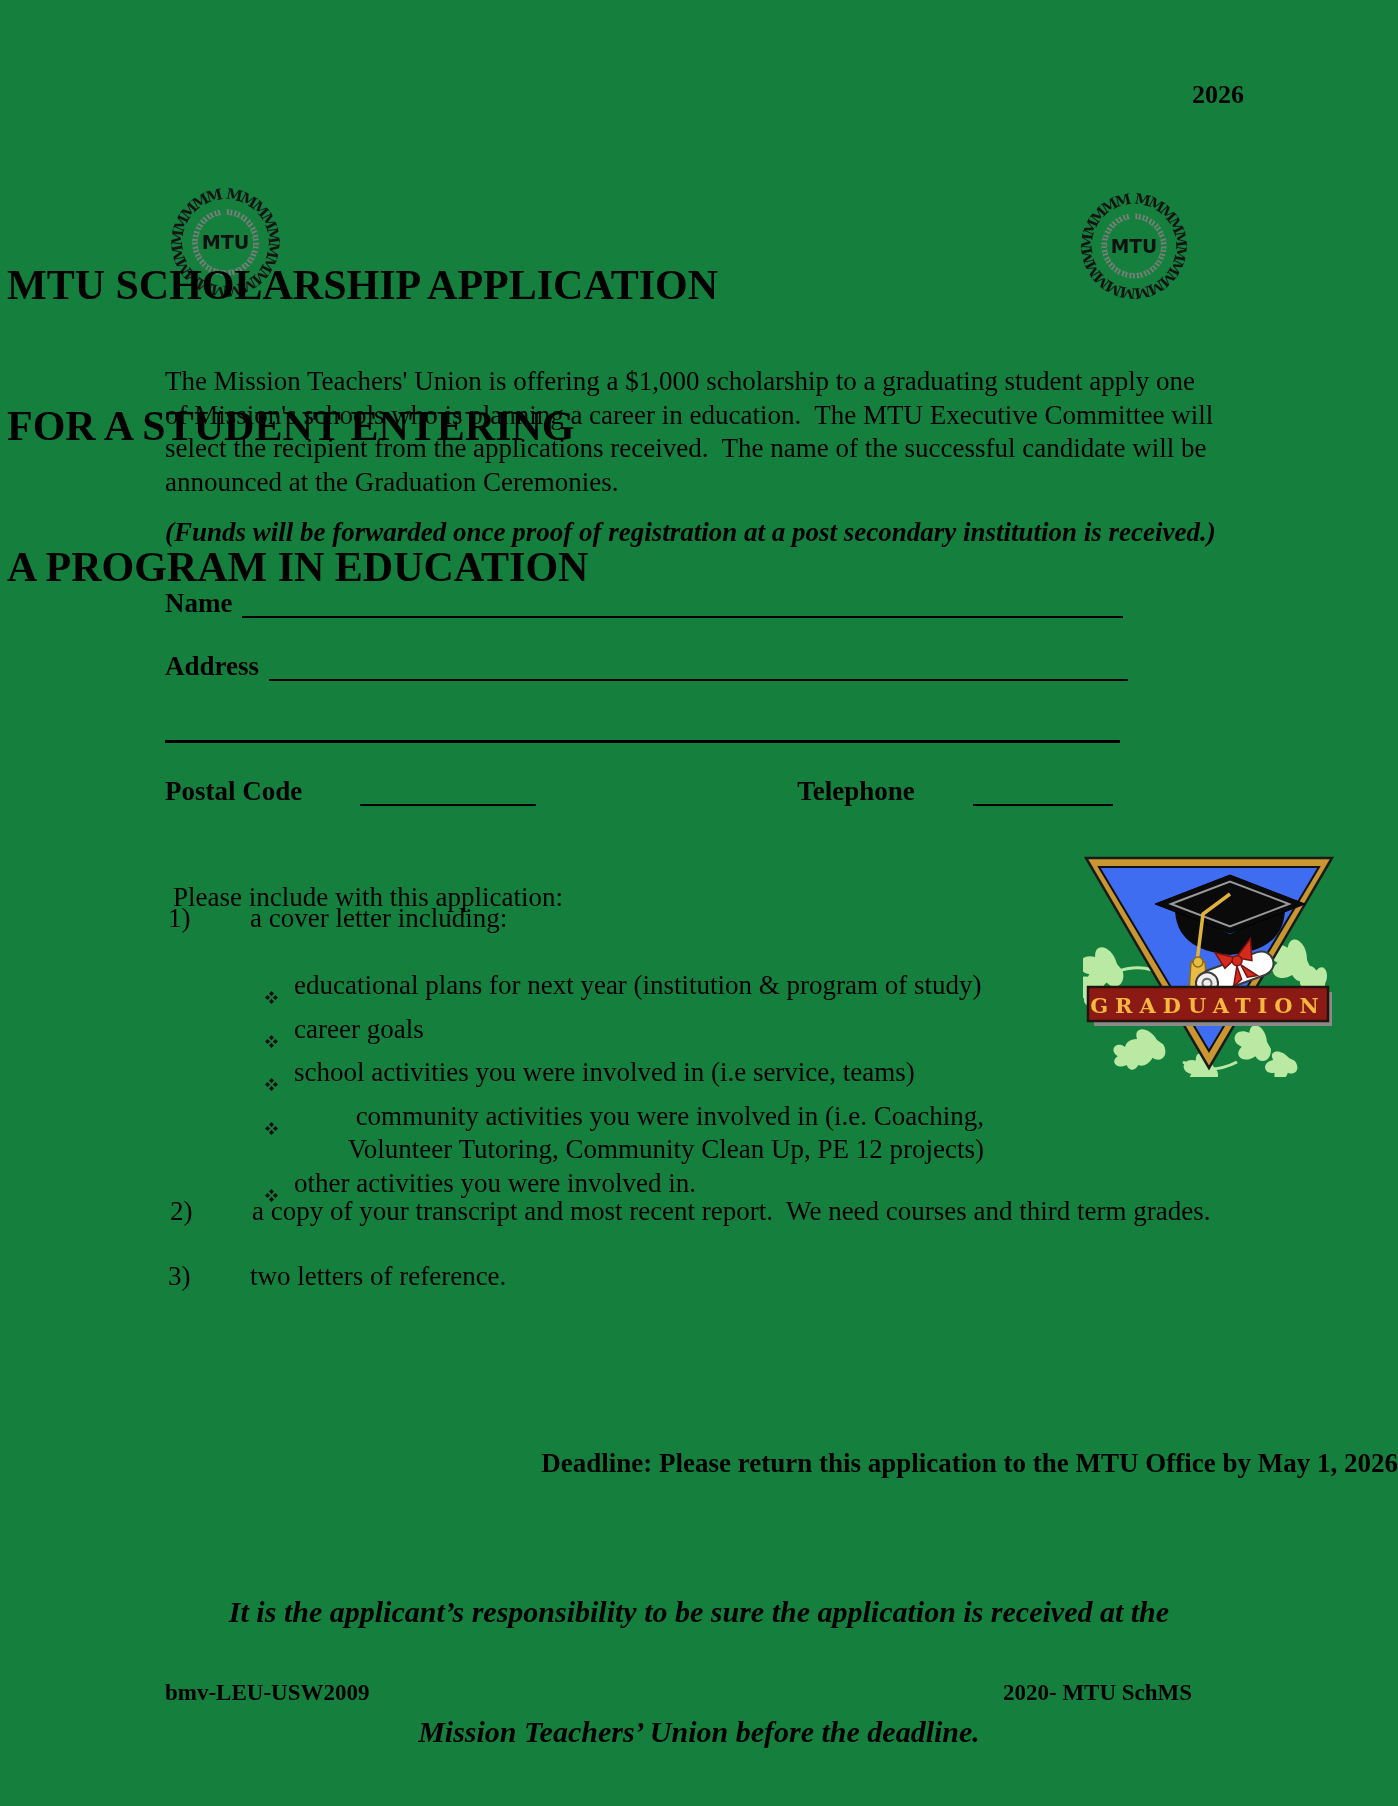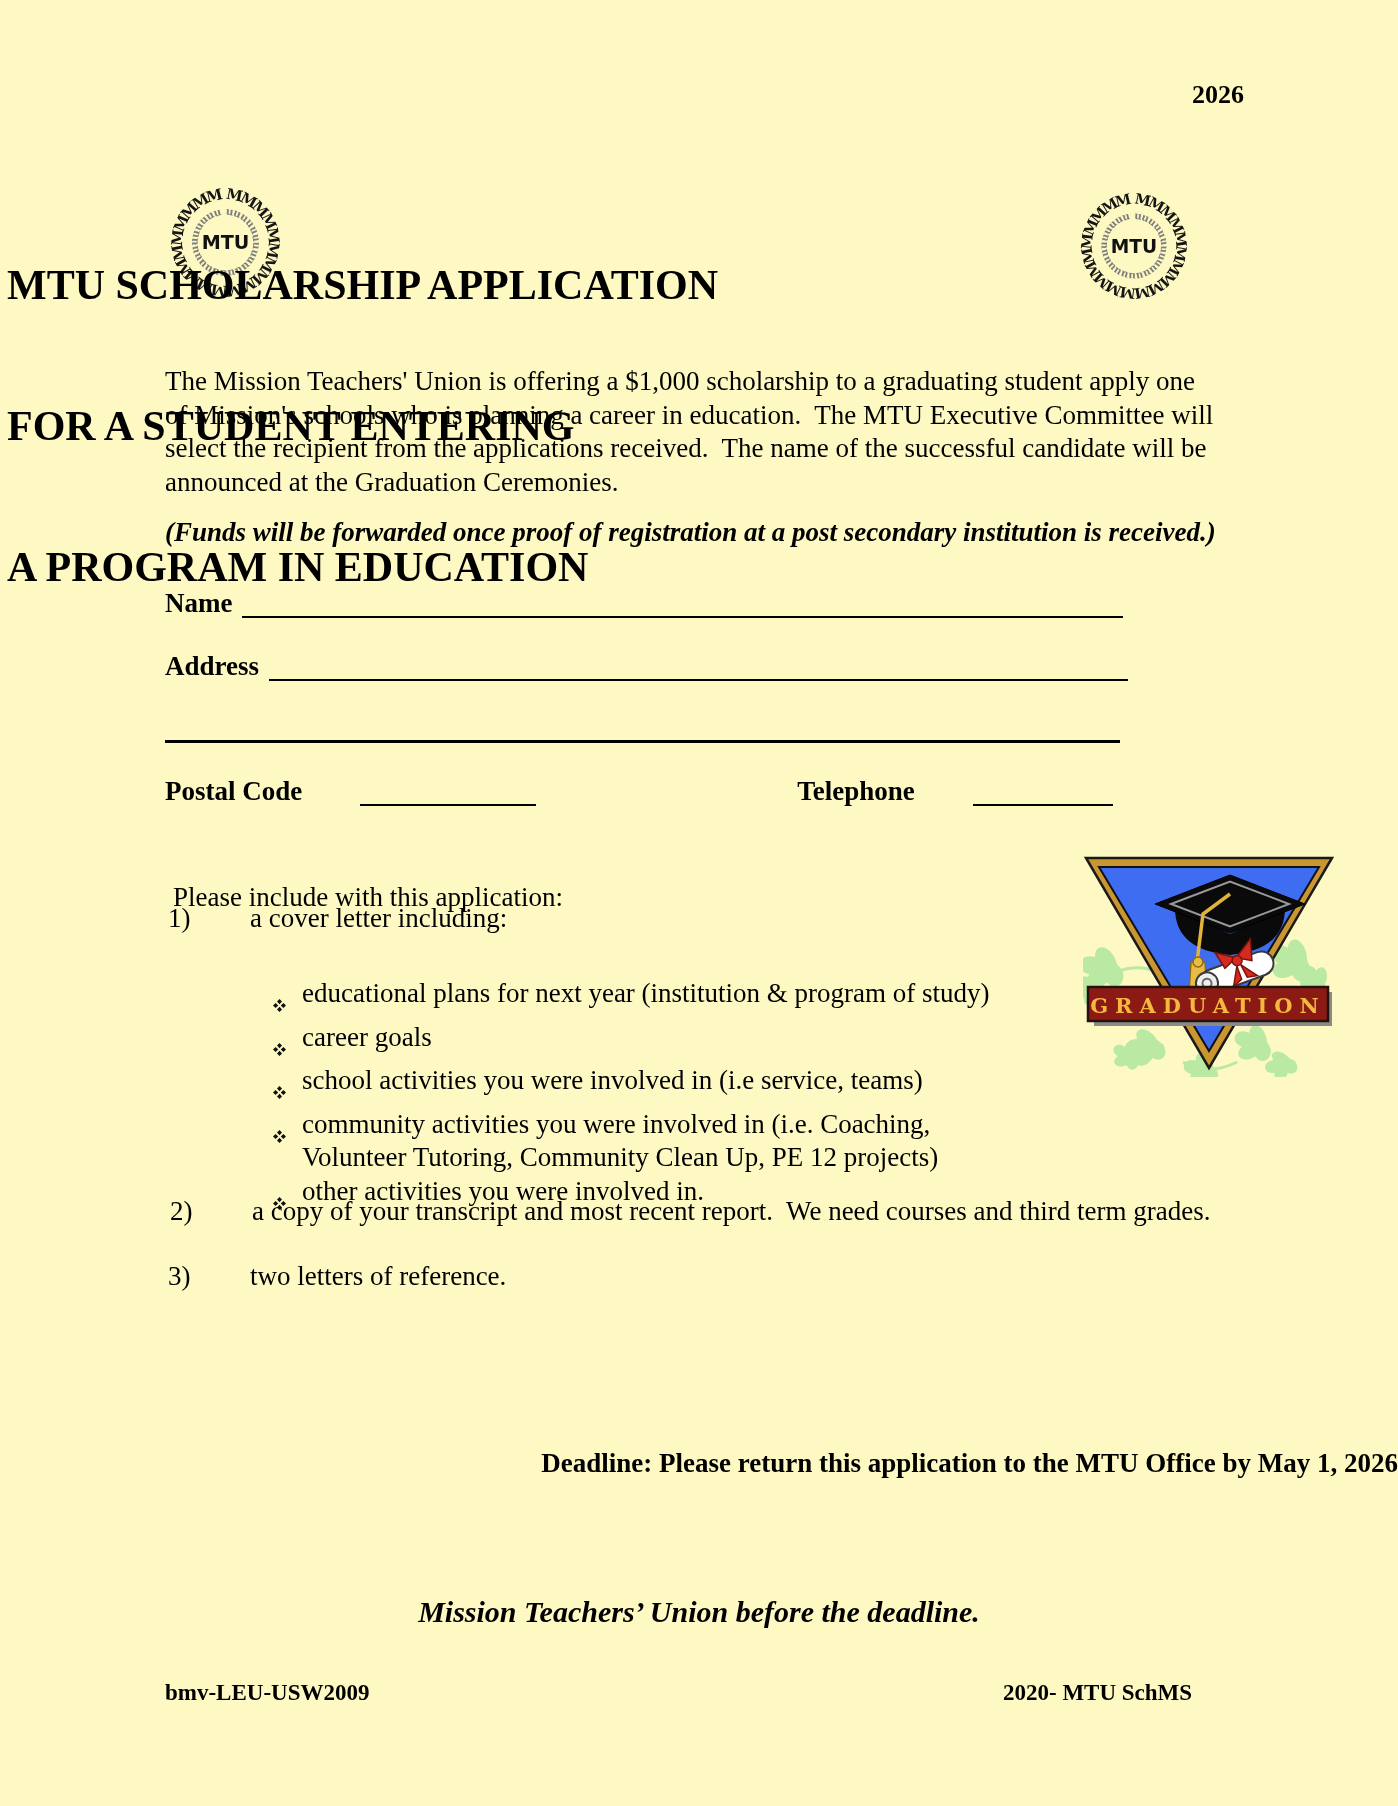--- a/index.html
+++ b/index.html
@@ -1,19 +1,19 @@
 <!DOCTYPE html>
 <html><head>
 <meta charset="utf-8">
 <style>
   html,body{margin:0;padding:0;background:#e8e8e8;}
   .page{
     position:relative;
     width:1398px;height:1806px;
-    background:#fef9c3;
+    background:#15803d;
     font-family:"Liberation Serif", serif;
     color:#000;
     overflow:hidden;
     margin:0 auto;
   }
   .abs{position:absolute;}
   .year{left:1192px;top:80px;font-size:26px;font-weight:bold;}
   .title{left:7px;top:168px;width:100%;text-align:left;font-weight:bold;font-size:42px;line-height:47px;white-space:pre;}
   .intro{left:165px;top:365px;font-size:27px;line-height:33.5px;}
   .intro div{white-space:pre;}
@@ -26,21 +26,21 @@
   .addr-row{left:165px;top:647px;width:963px;}
   .addr2-line{left:165px;top:710px;width:955px;height:30px;border-bottom:3px solid #000;}
   .postal-row{left:165px;top:772px;width:948px;gap:48px;}
   .please{left:165px;top:882px;font-size:27px;white-space:pre;margin-left:8px;}
   .numitem{display:flex;font-size:27px;}
   .numitem .num{width:82px;flex:none;white-space:pre;}
   .numitem .txt{white-space:pre;}
   .item1{left:168px;top:903px;}
   .item2{left:170px;top:1196px;}
   .item3{left:168px;top:1261px;}
-  .bullets{left:262px;top:966px;margin:11px;padding:0;list-style:none;font-size:27px;}
+  .bullets{left:262px;top:966px;margin:3px;padding:0;list-style:none;font-size:27px;text-align:right;}
   .bullets li{display:flex;line-height:33.5px;white-space:pre;margin:0;}
   .bullets li .bicon{flex:none;width:13px;margin:10px 16px 0 0;}
   .bullets li.wrap{white-space:normal;}
   .bullets li.wrap .btxt{width:690px;}
   .grad-logo{left:1083px;top:842px;}
   .parent-note{left:0;top:1326px;width:100%;text-align:center;font-weight:bold;font-size:27px;line-height:35px;white-space:pre;}
   .deadline{left:0;top:1448px;width:100%;text-align:right;font-weight:bold;font-size:27px;white-space:pre;}
   .resp{left:0;top:1512px;width:100%;text-align:center;font-weight:bold;font-style:italic;font-size:30px;line-height:40px;white-space:pre;}
   .footer-left{left:165px;top:1680px;font-size:23px;font-weight:bold;white-space:pre;}
   .footer-right{left:1003px;top:1680px;font-size:23px;font-weight:bold;white-space:pre;}
@@ -218,19 +218,20 @@
 
   <div class="abs numitem item3">
     <span class="num">3)</span>
     <span class="txt">two letters of reference.</span>
   </div>
 
 
   <div class="abs deadline">Deadline: Please return this application to the MTU Office by May 1, 2026</div>
 
   <div class="abs resp">
+    <div>It is the applicant’s responsibility to be sure the application is received at the</div>
     <div>Mission Teachers’ Union before the deadline.</div>
   </div>
 
   <div class="abs footer-left">bmv-LEU-USW2009</div>
   <div class="abs footer-right">2020- MTU SchMS</div>
 
 </div>
 
 </body></html>

